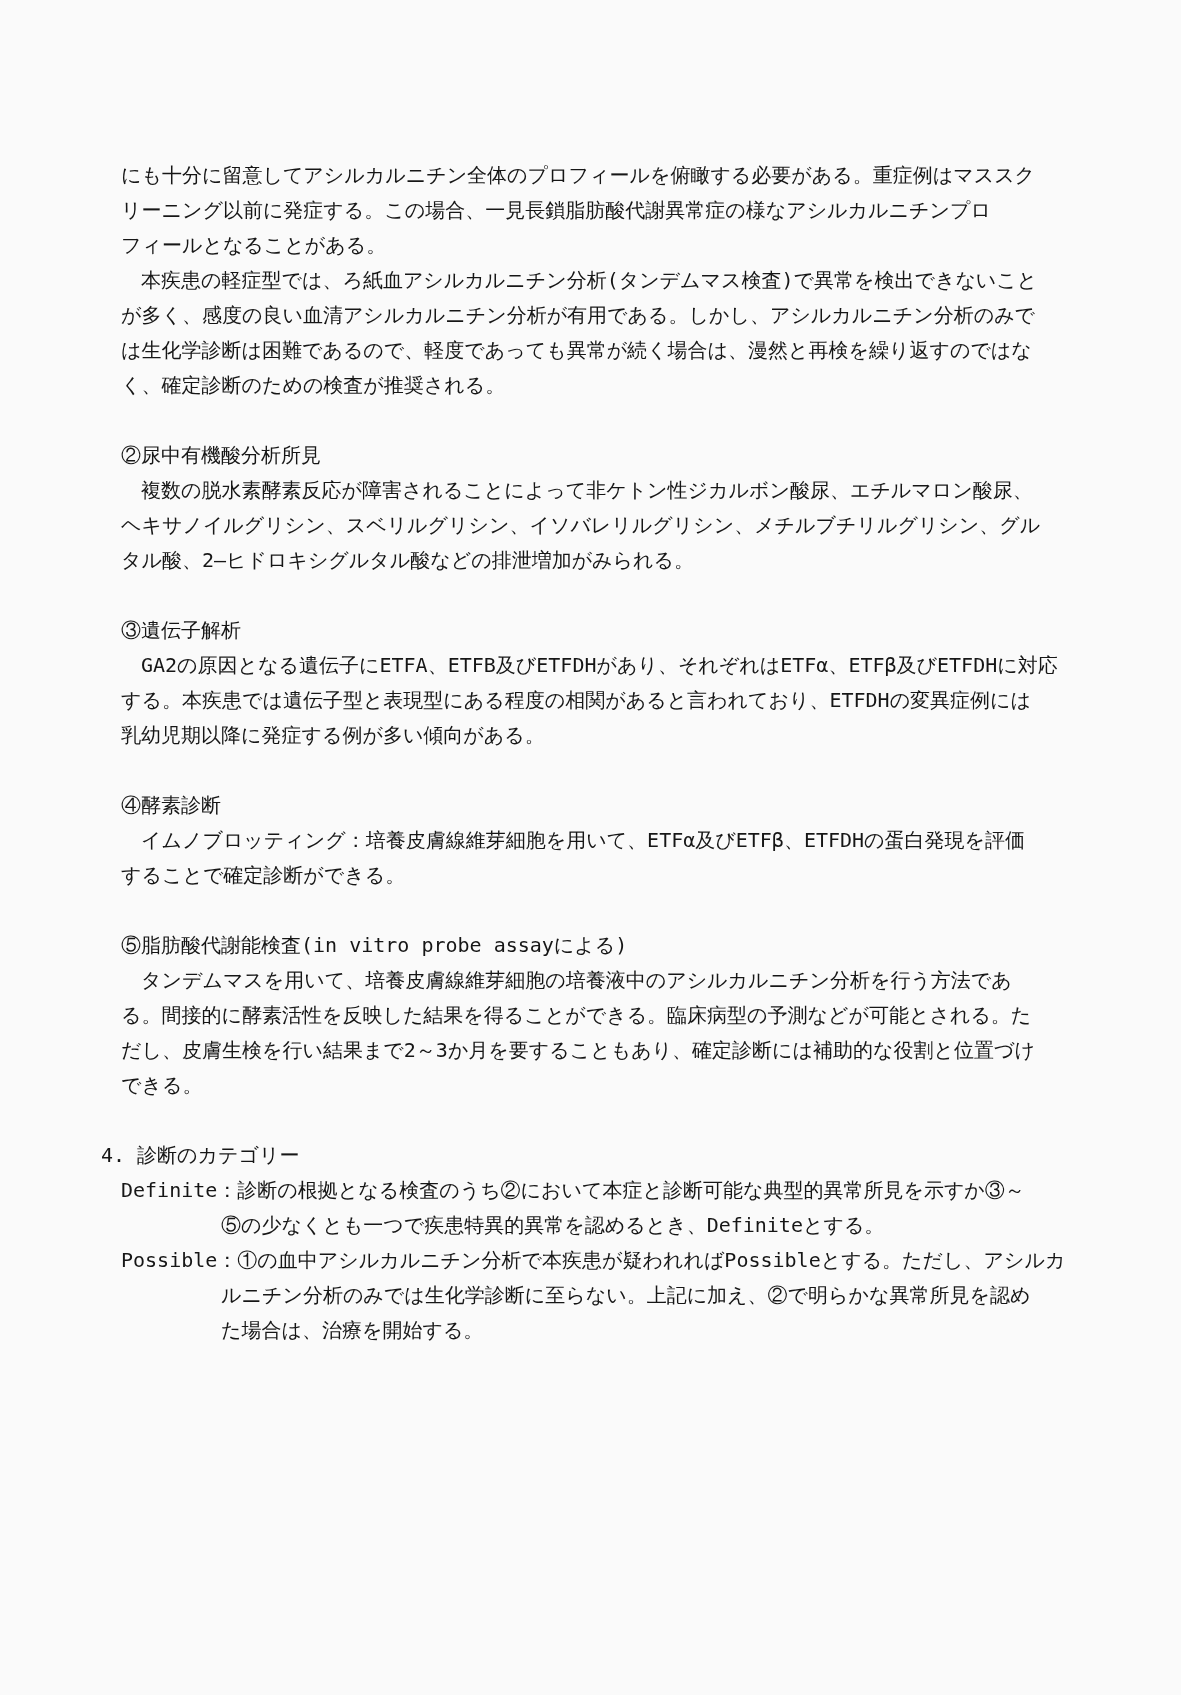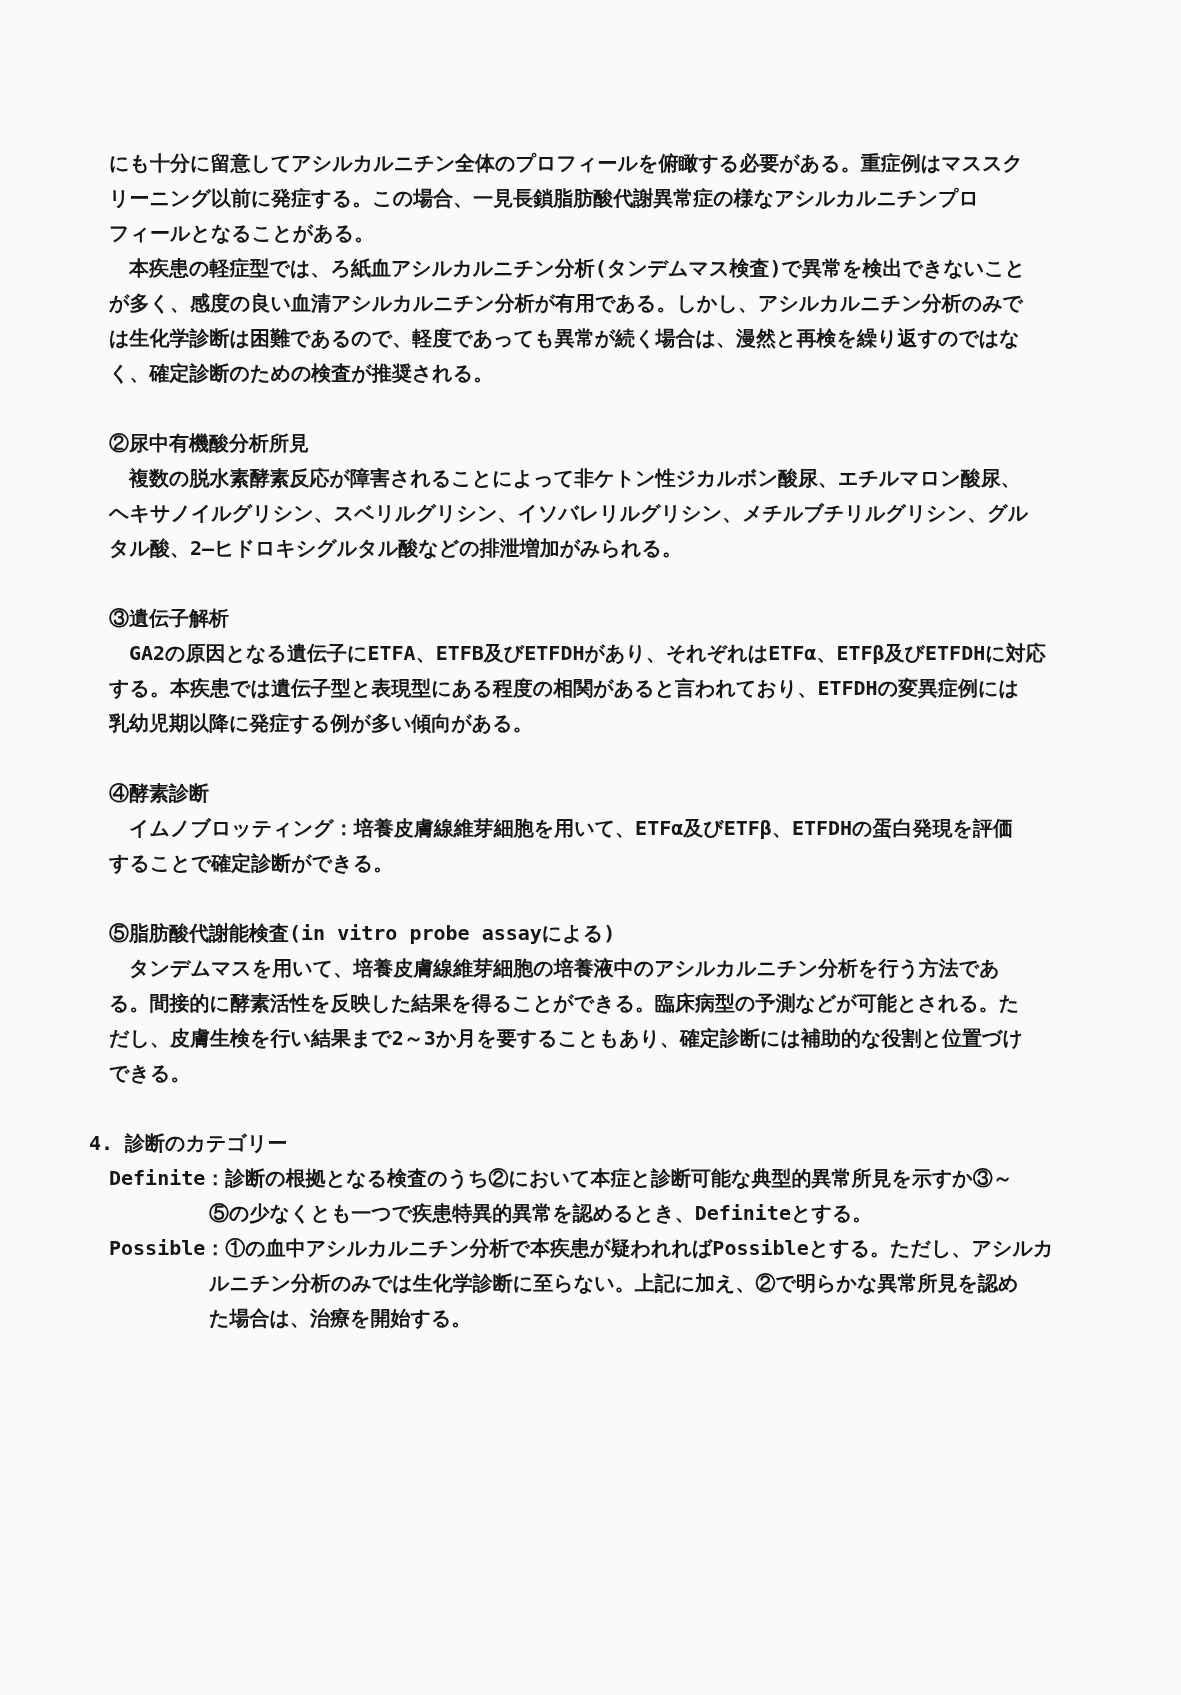--- a/index.html
+++ b/index.html
@@ -18,29 +18,29 @@
     left: 0;
     top: 0;
     width: 1181px;
     height: 1695px;
     background: #fafafa;
   }
   pre.doc-text {
     position: absolute;
     left: 89px;
     top: 146px;
-    margin: 0;
+    margin: 12px;
     padding: 0;
     font-family: "DejaVu Sans Mono", "Liberation Mono", monospace;
     font-size: 20px;
     line-height: 35px;
     color: #161616;
     white-space: pre;
     letter-spacing: 0;
-    font-weight: 700;
+    font-weight: 400;
   }
 </style>
 </head>
 <body style="background: rgb(250, 250, 250);">
 
 <div class="page">
   <pre class="doc-text" style="color: rgb(22, 22, 22);">　にも十分に留意してアシルカルニチン全体のプロフィールを俯瞰する必要がある。重症例はマススク
 　リーニング以前に発症する。この場合、一見長鎖脂肪酸代謝異常症の様なアシルカルニチンプロ
 　フィールとなることがある。
 　　本疾患の軽症型では、ろ紙血アシルカルニチン分析(タンデムマス検査)で異常を検出できないこと

